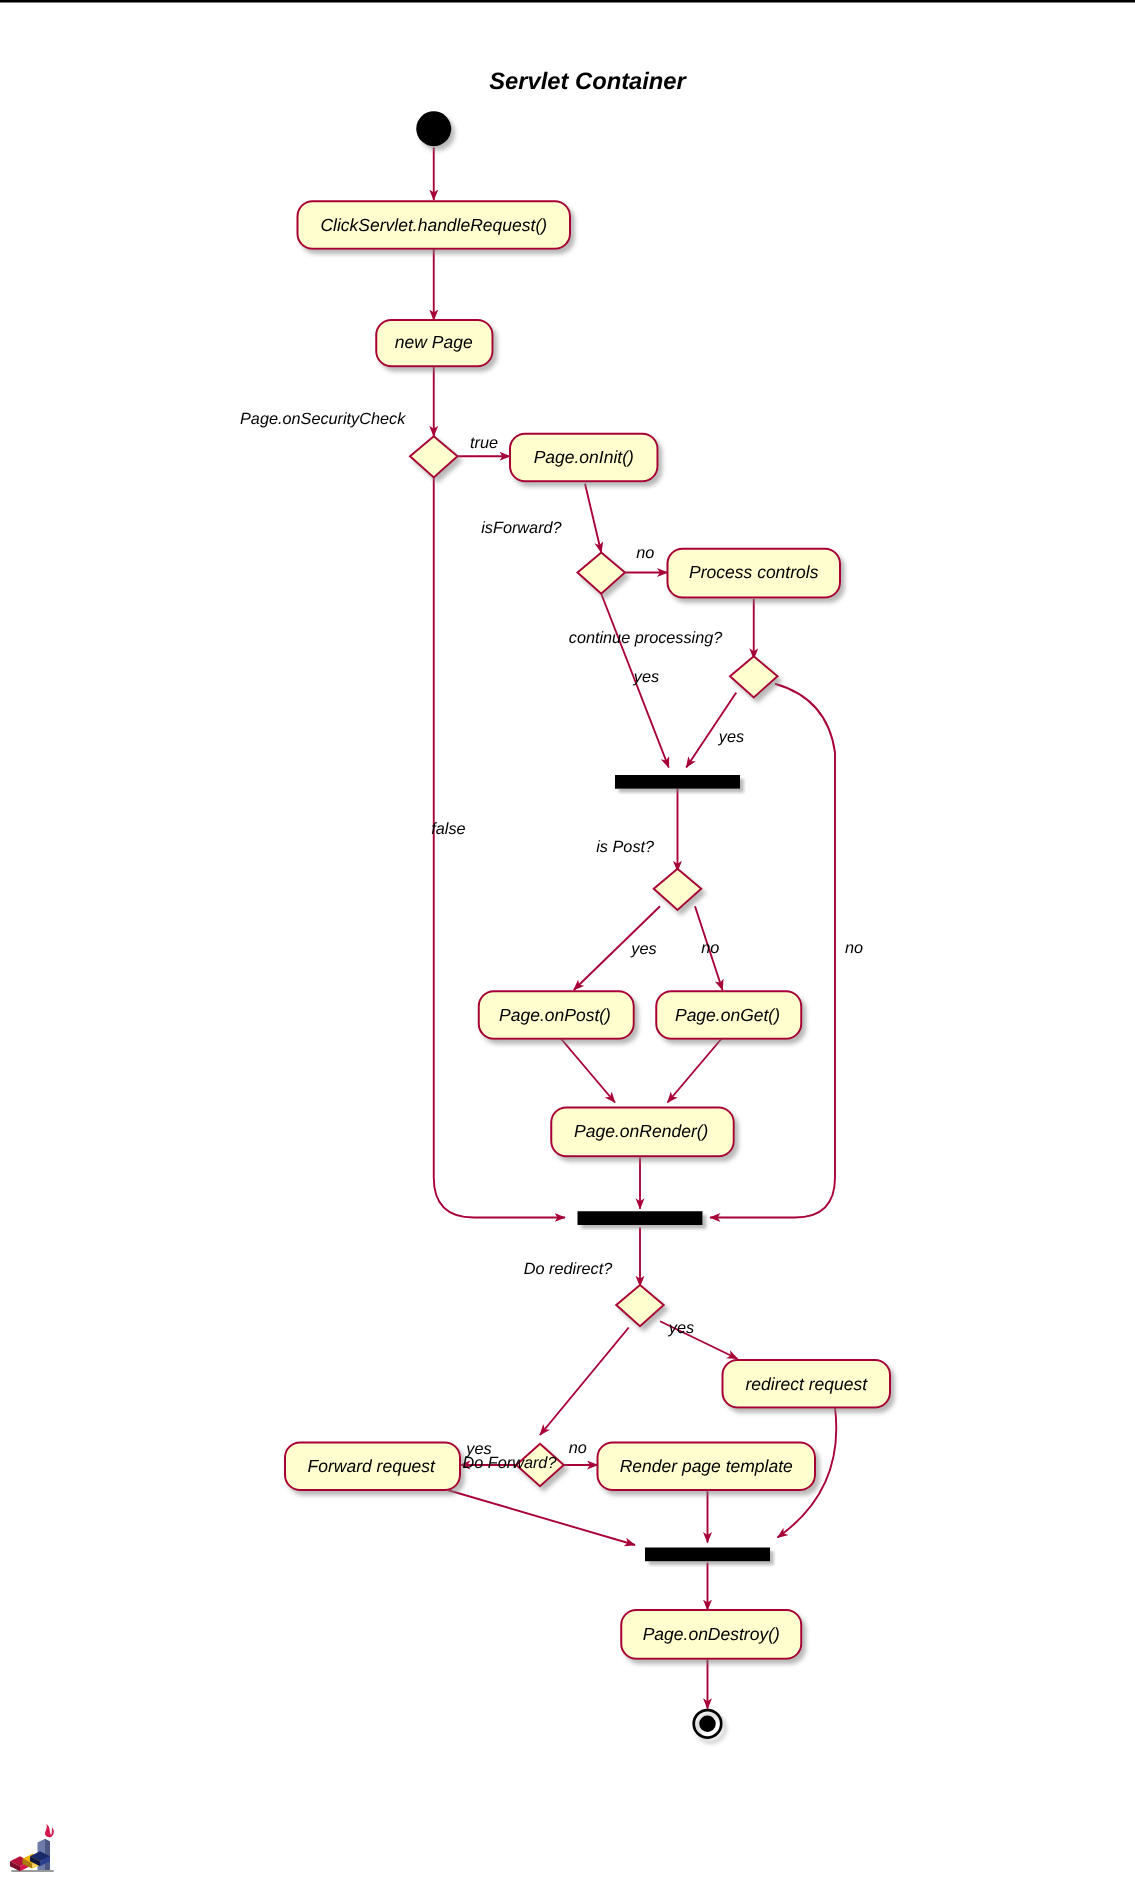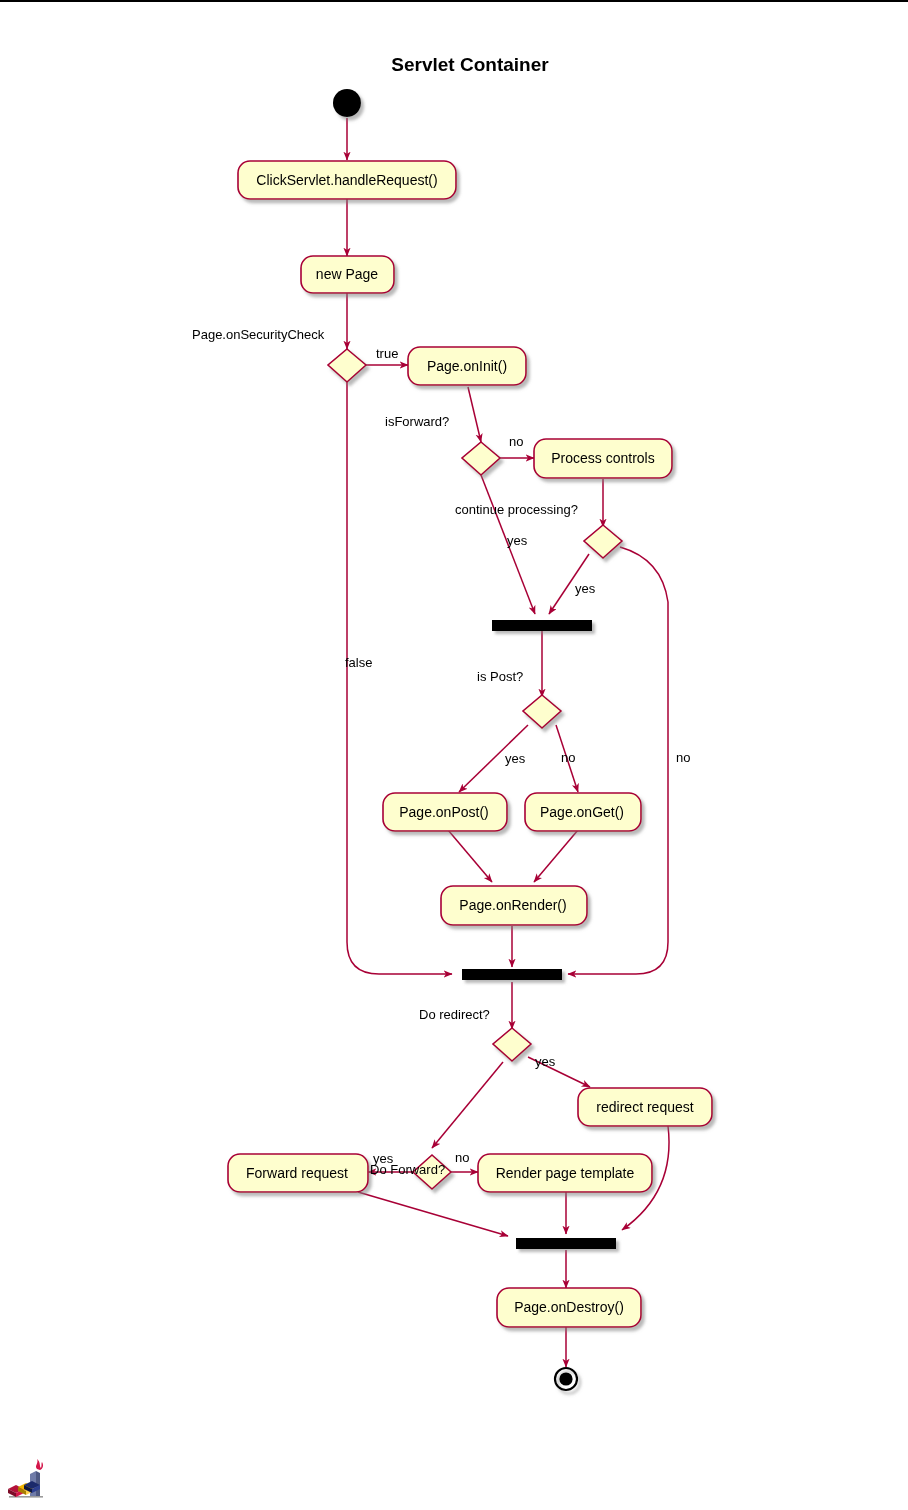--- a/index.html
+++ b/index.html
@@ -12,20 +12,21 @@
     font-family: "Liberation Sans", sans-serif;
   }
   #canvas {
     position: relative;
     width: 908px;
     height: 1510px;
     background: #FFFFFF;
     border-top: 2px solid #000000;
     box-sizing: border-box;
     overflow: hidden;
+    font-style: italic;
   }
   svg#diagram {
     position: absolute;
     left: 0;
     top: 0;
     width: 908px;
     height: 1510px;
     display: block;
   }
   .node-label {

